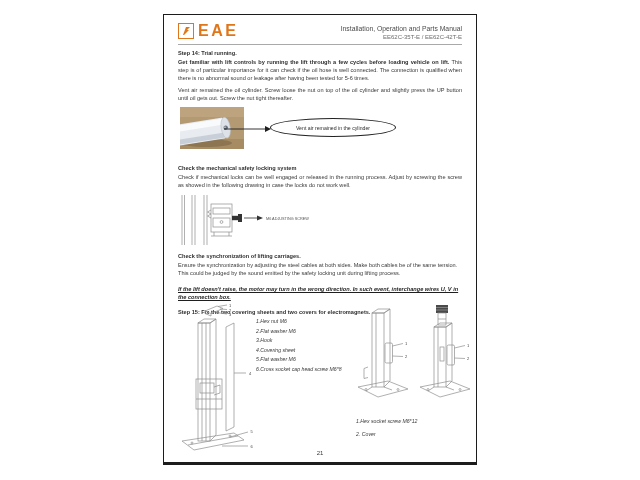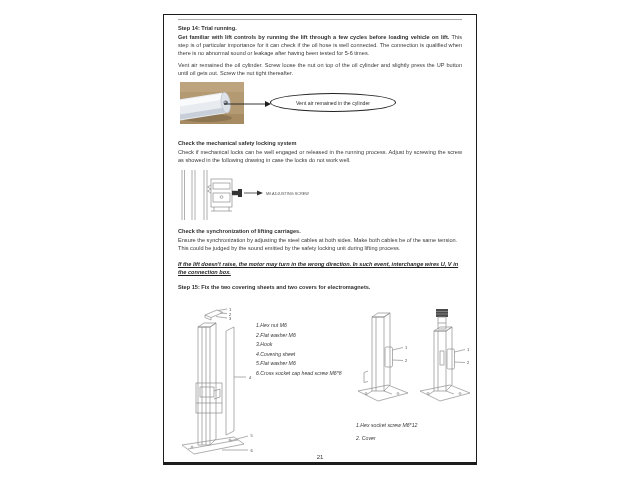--- a/index.html
+++ b/index.html
@@ -55,20 +55,34 @@
   svg text { font-family:"Liberation Sans", sans-serif; }
   .lineart { stroke:#8e8e8e; stroke-width:0.7; fill:none; }
   .callout-num { font-size:4px; fill:#444; }
 </style>
 </head>
 <body>
 
 <div class="page">
   <div class="content">
 
+    <div class="hdr">
+      <div class="logo-wrap">
+        <span class="logo-box">
+          <svg width="11" height="11" viewBox="0 0 11 11">
+            <path d="M2,9 L5,1 L9,1 L6,4 L8,4 L3,9 Z" fill="#e0761a"></path>
+          </svg>
+        </span>
+        <span class="logo-word">EAE</span>
+      </div>
+      <div class="hdr-right">
+        <div class="hdr-title">Installation, Operation and Parts Manual</div>
+        <div class="hdr-models">EE62C-35T-E  /  EE62C-42T-E</div>
+      </div>
+    </div>
     <hr class="hdr-rule">
 
     <div class="h-bold mt5">Step 14: Trial running.</div>
     <p class="para mt2"><span class="h-bold">Get familiar with lift controls by running the lift through a few cycles before loading vehicle on lift.</span><span> This step is of particular importance for it can check if the oil hose is well connected. The connection is qualified when there is no abnormal sound or leakage after having been tested for 5-6 times.</span></p>
     <p class="para mt4">Vent air remained the oil cylinder. Screw loose the nut on top of the oil cylinder and slightly press the UP button until oil gets out. Screw the nut tight thereafter.</p>
 
     <div class="fig1">
       <svg class="photo" width="64" height="42" viewBox="0 0 64 42">
         <rect x="0" y="0" width="64" height="42" fill="#b49a73"></rect>
         <rect x="0" y="0" width="64" height="10" fill="#c3ab85" opacity="0.6"></rect>

